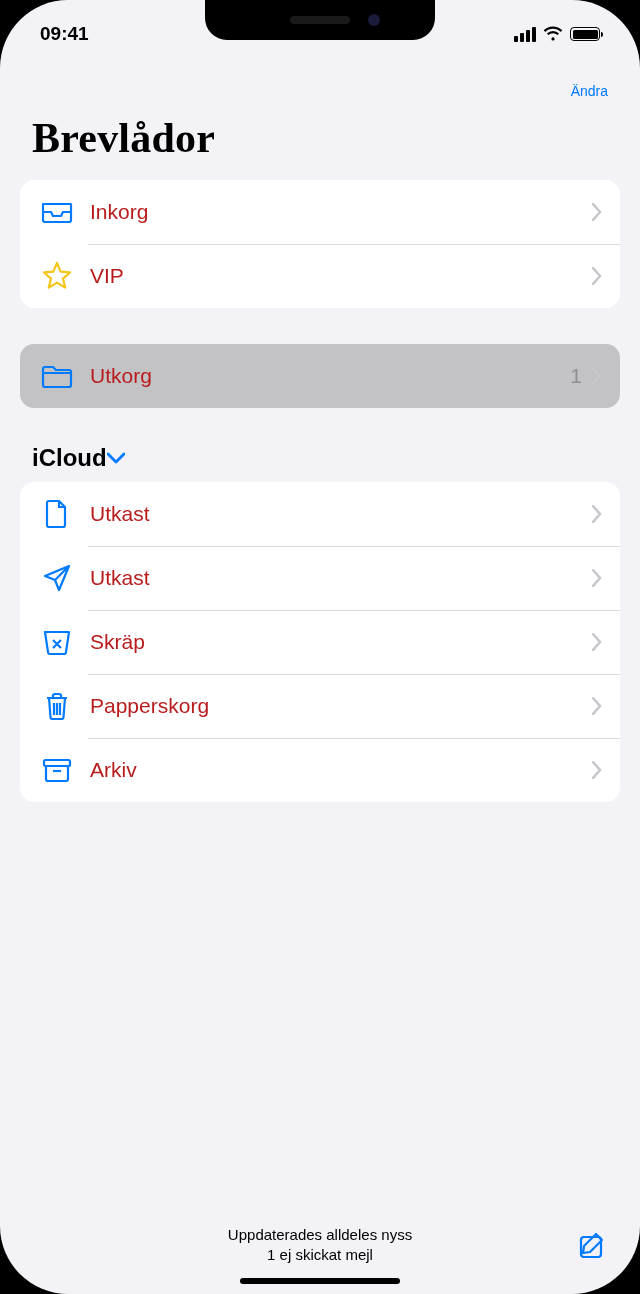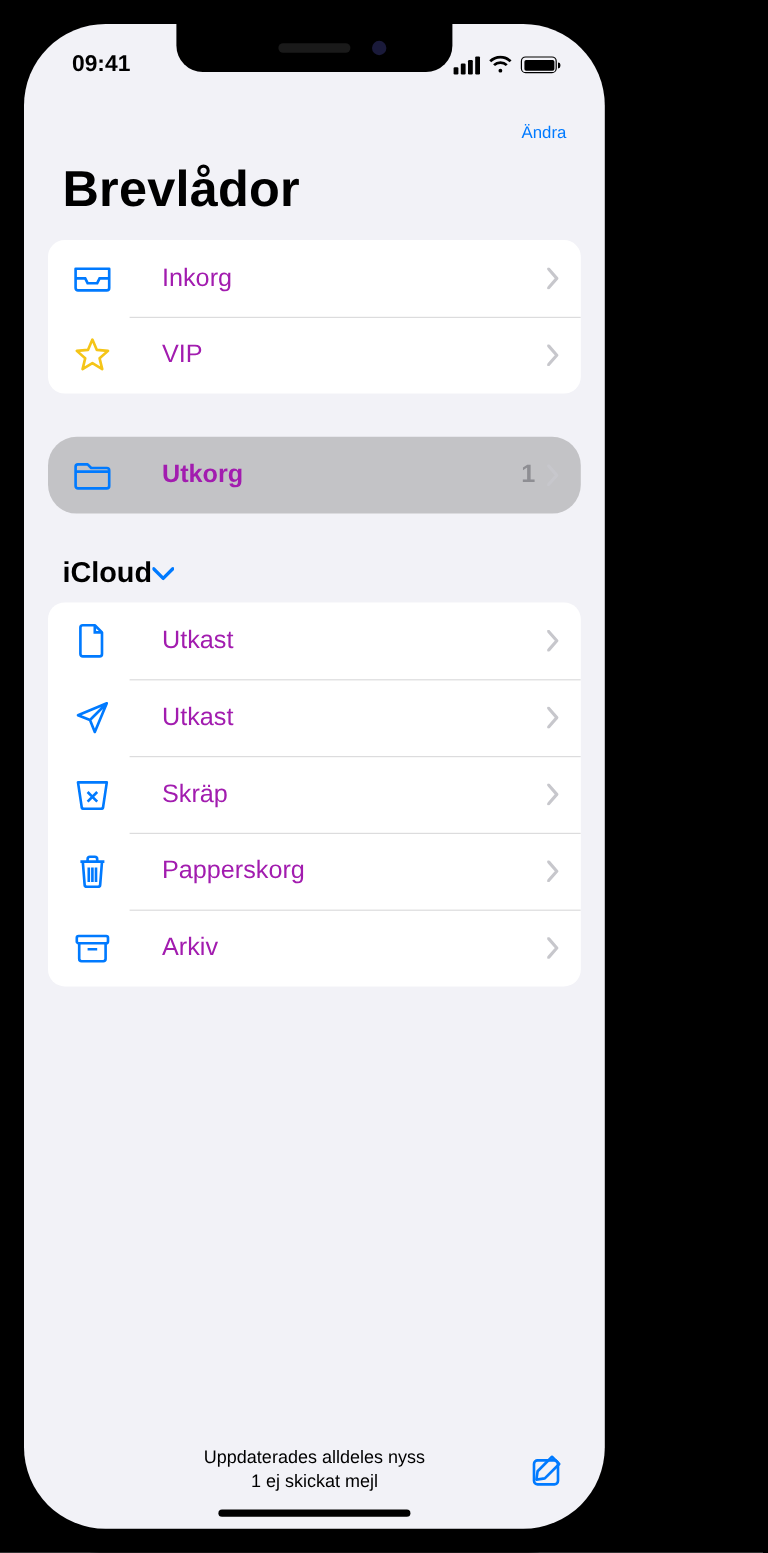--- a/index.html
+++ b/index.html
@@ -5,25 +5,24 @@
   * { box-sizing: border-box; margin: 0; padding: 0; }
   body {
     font-family: -apple-system, "SF Pro Text", "Helvetica Neue", Arial, sans-serif;
     background: #000;
     width: 640px;
     height: 1294px;
     overflow: hidden;
   }
   .device {
     position: relative;
-    width: 524px;
+    width: 640px;
     height: 1294px;
     background: #000;
     border-radius: 84px;
-    padding: 20px;
   }
   .screen {
     position: relative;
     width: 100%;
     height: 100%;
     background: #f2f2f7;
     border-radius: 68px;
     overflow: hidden;
   }
   .notch {
@@ -85,28 +84,28 @@
   .content {
     position: absolute;
     top: 60px;
     left: 0;
     right: 0;
     bottom: 0;
     padding: 0;
   }
   .edit-row { text-align: right; padding: 22px 32px 4px; }
   .edit-btn { color: #007aff; font-size: 14px; background:none; border:none; }
-  .title { font-size: 42px; font-weight: 700; padding: 10px 32px 18px; letter-spacing: 0.2px; }
+  .title { font-size: 42px; font-weight: 700; padding: 10px 32px 18px; letter-spacing: 0.2px; font-family: Liberation Serif, serif; }
   .group {
     margin: 0 20px 36px;
     background: #fff;
     border-radius: 14px;
     overflow: hidden;
   }
-  .group.highlighted { background: #c3c3c6; border-radius: 24px; font-weight: bold; }
+  .group.highlighted { background: #c3c3c6; border-radius: 14px; }
   .row {
     display: flex;
     align-items: center;
     height: 64px;
     padding: 0 18px 0 18px;
     position: relative;
   }
   .row + .row::before {
     content: "";
     position: absolute;
@@ -114,21 +113,21 @@
     height: 1px;
     background: rgba(60,60,67,0.18);
   }
   .icon {
     width: 38px;
     display: flex;
     justify-content: center;
     align-items: center;
     margin-right: 14px;
   }
-  .label { flex: 1; font-size: 21px; color: #a21caf; margin-left: 25px; }
+  .label { flex: 1; font-size: 21px; color: #b91c1c; }
   .count { font-size: 21px; color: #8e8e93; margin-right: 10px; }
   .chevron {
     width: 10px; height: 18px;
     color: #c7c7cc;
   }
   .section-header {
     display:flex; align-items:center; 
     padding: 0 32px 10px; font-size: 24px; font-weight: 700;
   }
   .section-chevron { color:#007aff; width:18px; height:12px; }

